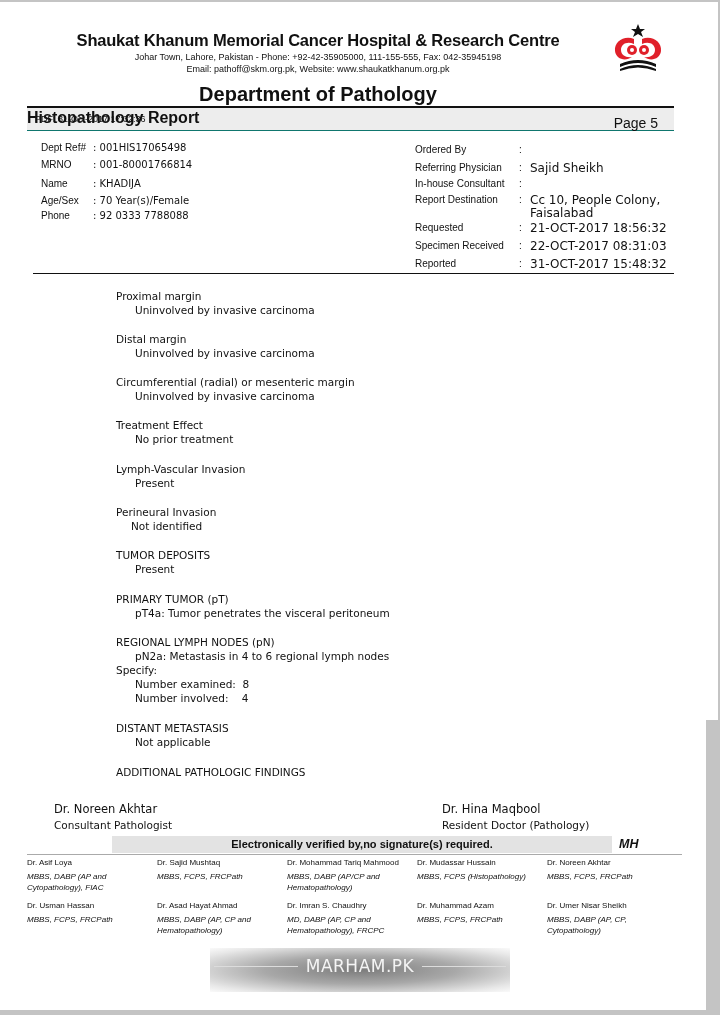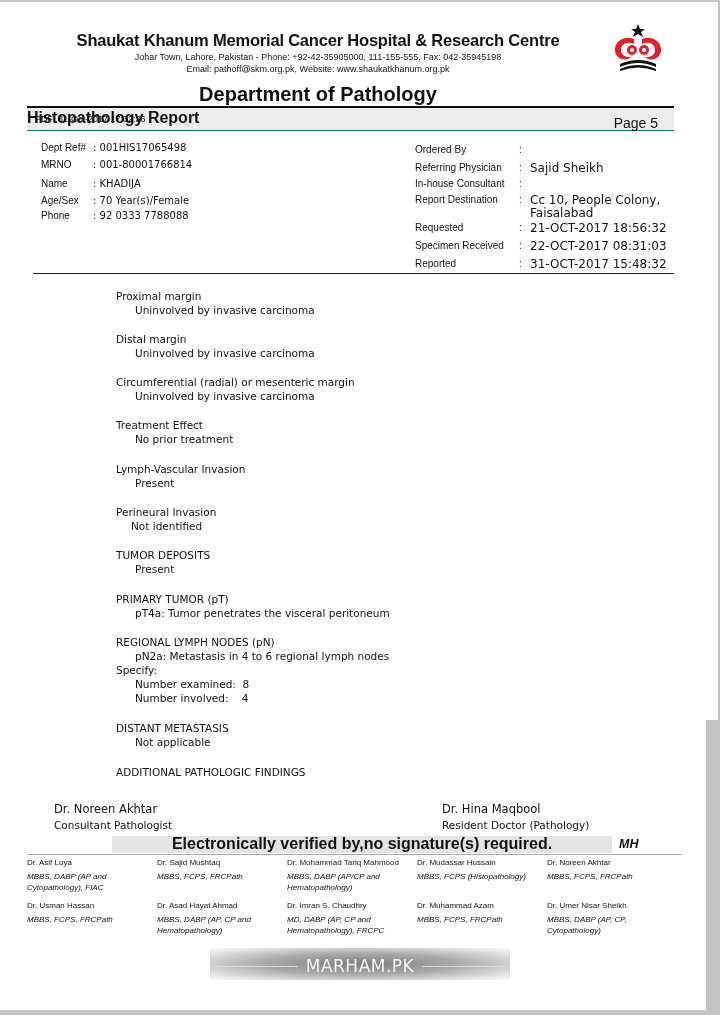--- a/index.html
+++ b/index.html
@@ -35,29 +35,29 @@
   .finding { position: absolute; left: 116px; font-family: "DejaVu Sans", sans-serif; font-size: 10.5px; line-height: 14px; }
   .finding .h { display: block; }
   .finding .v { display: block; padding-left: 19px; }
   .finding .v2 { display: block; padding-left: 15px; }
   .finding .sub { display: block; }
 
   .sig { position: absolute; font-family: "DejaVu Sans", sans-serif; }
   .sig .nm { display: block; font-size: 11.5px; line-height: 16px; }
   .sig .rl { display: block; font-size: 10.5px; line-height: 16px; }
 
-  .verified { position: absolute; left: 112px; top: 834px; width: 500px; height: 17px; background: #e3e3e3; text-align: center; font-size: 16px; font-weight: bold; line-height: 16px; }
+  .verified { position: absolute; left: 112px; top: 834px; width: 500px; height: 17px; background: #e3e3e3; text-align: center; font-size: 11px; font-weight: bold; line-height: 16px; }
   .initials { position: absolute; left: 619px; top: 835px; font-size: 12.5px; font-weight: bold; font-style: italic; }
   .rule-staff { position: absolute; left: 27px; top: 852px; width: 655px; height: 1px; background: #aaa; }
 
   .staff { position: absolute; font-size: 8px; line-height: 11.5px; width: 128px; }
   .staff .sn { display: block; margin-bottom: 2px; }
   .staff .sq { display: block; font-style: italic; }
 
-  .marham { position: absolute; left: 210px; top: 946px; width: 300px; height: 32px;
+  .marham { position: absolute; left: 210px; top: 946px; width: 300px; height: 44px;
             background: radial-gradient(ellipse at center, #7c7c7c 0%, #a8a8a8 45%, #e8e8e8 85%, #fafafa 100%); }
   .marham .line { position: absolute; top: 18px; height: 1px; background: #dcdcdc; }
   .marham .txt { position: absolute; left: 0; top: 8px; width: 300px; text-align: center; color: #f4f4f4; font-size: 17px; letter-spacing: 0.5px; font-family: "DejaVu Sans", sans-serif; }
 </style>
 </head>
 <body>
 
 <div class="page">
 
   <div class="hosp-name">Shaukat Khanum Memorial Cancer Hospital &amp; Research Centre</div>

